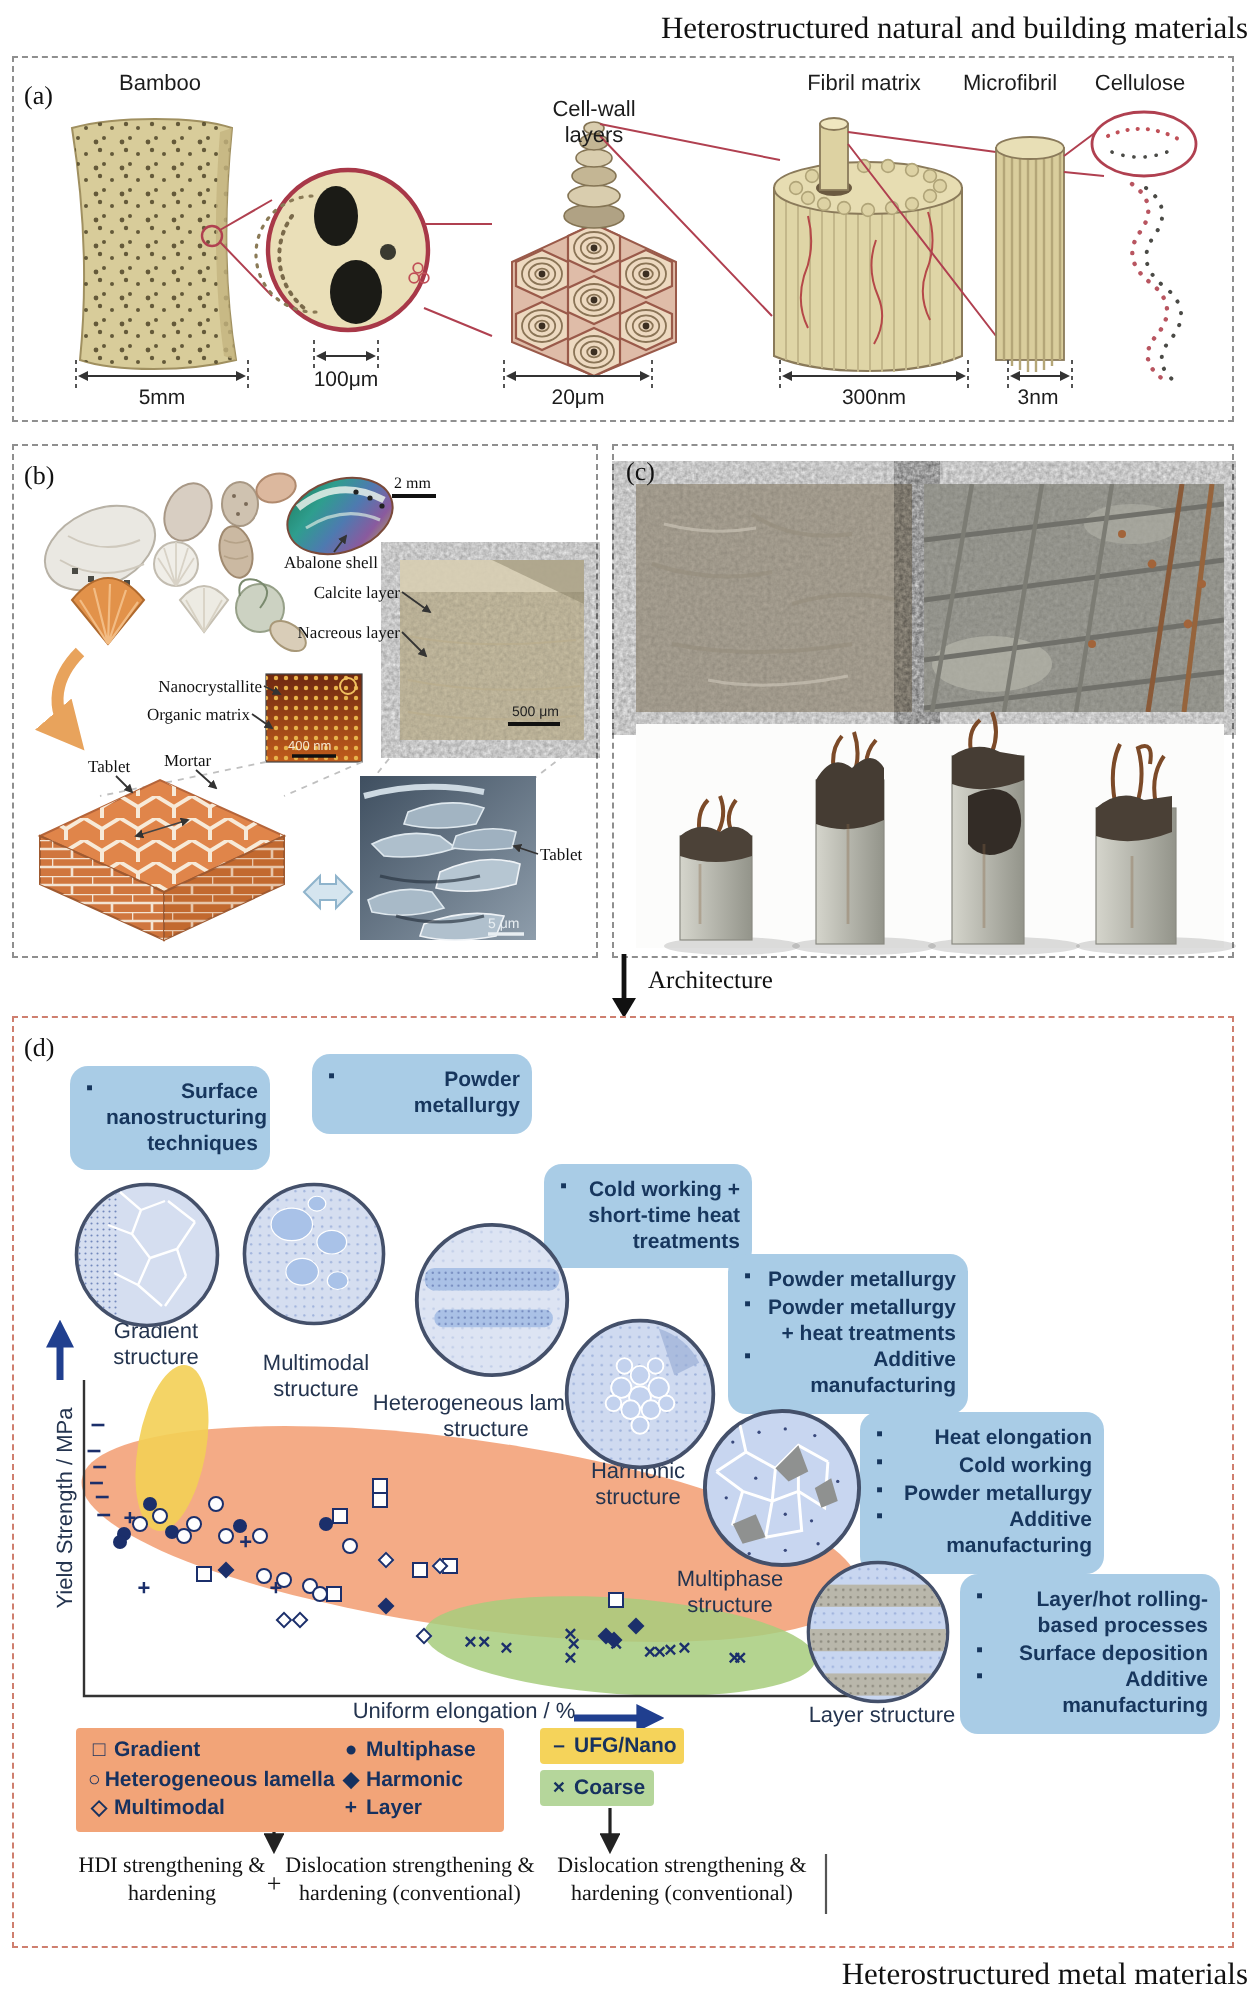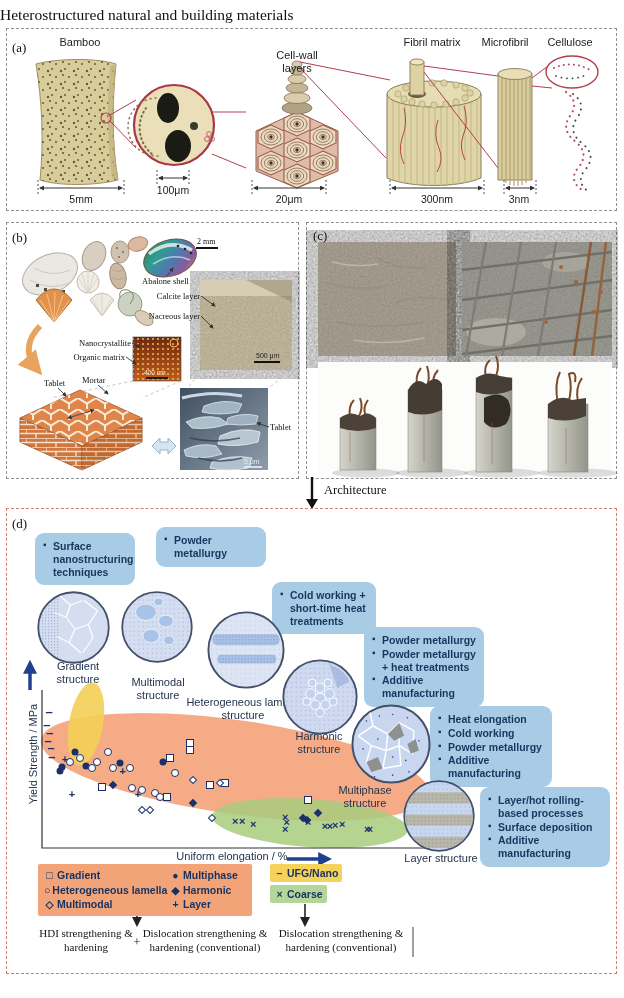--- a/index.html
+++ b/index.html
@@ -1,25 +1,25 @@
 <!DOCTYPE html>
 <html><head>
 <meta charset="utf-8">
 <style>
   html,body{margin:0;padding:0;background:#fff}
   #root{position:relative;width:624px;height:998px;background:#fff;overflow:hidden;font-family:"Liberation Sans",sans-serif}
   .abs{position:absolute}
   .panel{position:absolute;border:1.6px dashed #8f8f8f}
   .tag{position:absolute;font:13px "Liberation Serif",serif;color:#111;z-index:5}
-  .big-title{position:absolute;width:624px;text-align:left;font:15.5px "Liberation Serif",serif;color:#111}
+  .big-title{position:absolute;width:624px;text-align:right;font:15.5px "Liberation Serif",serif;color:#111}
   .alabel{position:absolute;font:11px "Liberation Sans",sans-serif;color:#1c1c1c;text-align:center;line-height:1.2;z-index:4}
   .scale-txt{position:absolute;font:10.5px "Liberation Sans",sans-serif;color:#1c1c1c;text-align:center;z-index:4}
   .callout{position:absolute;background:#a9cce6;border-radius:9px;z-index:2}
   .callout ul{margin:0;padding:6px 6px 6px 7px;list-style:none}
-  .callout li{position:relative;padding-left:11px;font:600 10.5px "Liberation Sans",sans-serif;color:#17365d;line-height:1.22;margin:1px 0;text-align:left}
+  .callout li{position:relative;padding-left:11px;font:600 10.5px "Liberation Sans",sans-serif;color:#17365d;line-height:1.22;margin:1px 0;text-align:right}
   .callout li::before{content:"▪";position:absolute;left:1px;top:-1px;font-size:10px}
   .struct-label{position:absolute;font:11px "Liberation Sans",sans-serif;color:#24344f;text-align:center;line-height:1.15;z-index:2}
   .axis-label{position:absolute;font:11px "Liberation Sans",sans-serif;color:#24344f;text-align:center;z-index:2}
   .circle-svg{position:absolute;z-index:3}
   #plot{position:absolute;left:40px;top:690px;width:410px;height:160px;z-index:4}
   .mk{position:absolute;transform:translate(-50%,-50%);box-sizing:border-box}
   .mk-osq{width:8px;height:8px;border:1.7px solid #1b2f6b;background:#fefefe}
   .mk-oc{width:8px;height:8px;border:1.7px solid #1b2f6b;background:#fefefe;border-radius:50%}
   .mk-fc{width:7px;height:7px;background:#1b2f6b;border-radius:50%}
   .mk-fd{width:6px;height:6px;background:#1b2f6b;transform:translate(-50%,-50%) rotate(45deg)}
@@ -679,14 +679,15 @@
         <span class="lg-sym">×</span>
         <span>Coarse</span>
       </div>
 </div>
 
 <div class="bottom-note" style="left:34px;top:927px;width:104px">HDI strengthening &amp; hardening</div>
 <div class="bottom-note" style="left:130px;top:934px;width:14px;font-size:13px">+</div>
 <div class="bottom-note" style="left:142px;top:927px;width:126px">Dislocation strengthening &amp; hardening (conventional)</div>
 <div class="bottom-note" style="left:278px;top:927px;width:126px">Dislocation strengthening &amp; hardening (conventional)</div>
 
+<div class="big-title" style="top:979px">Heterostructured metal materials</div>
 
 </div>
 
 </body></html>

